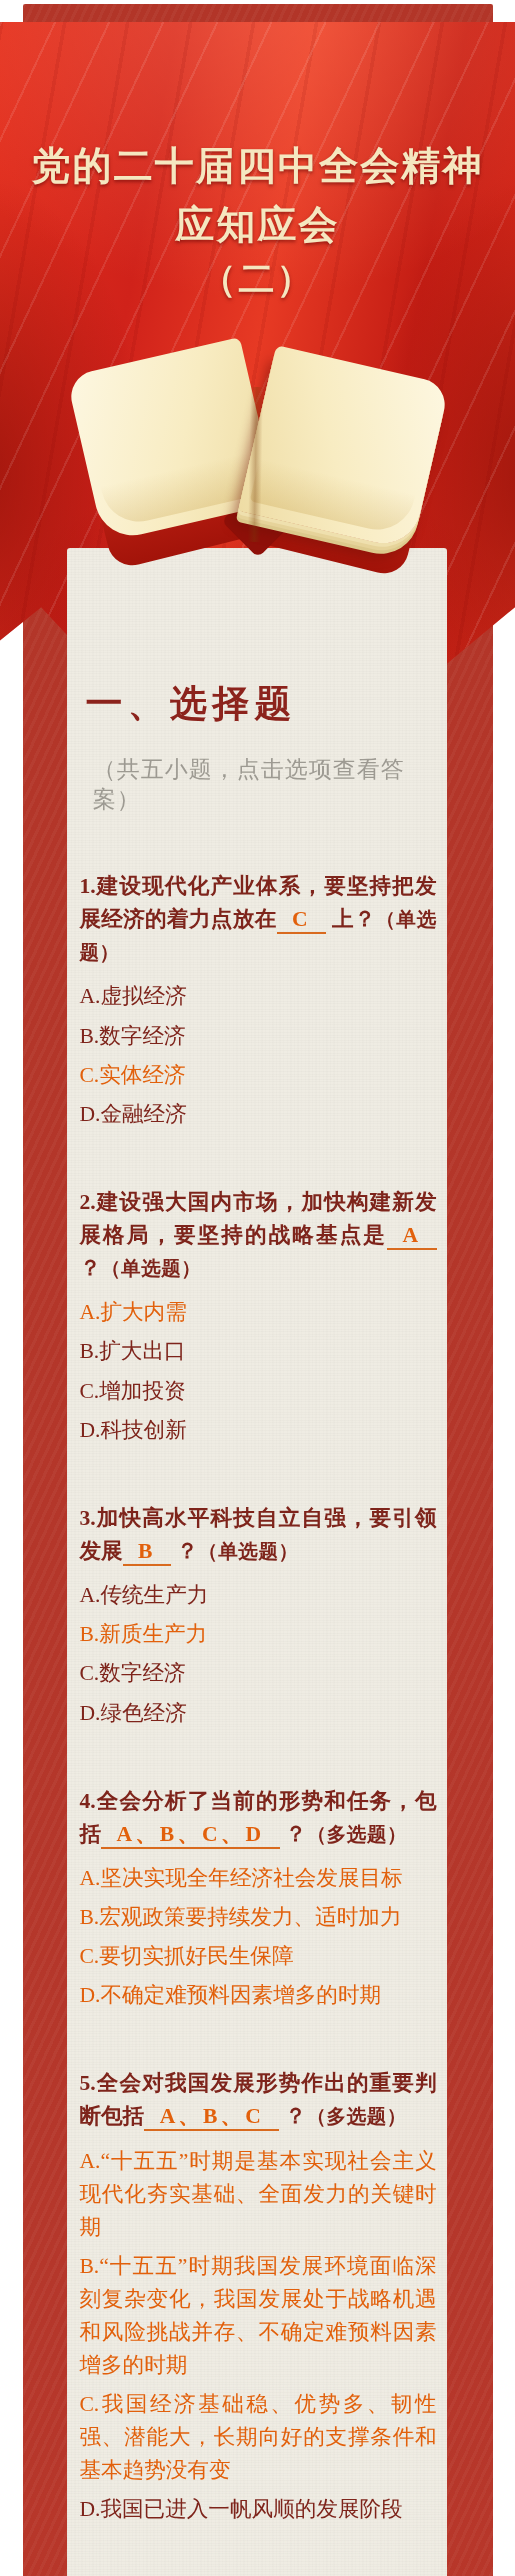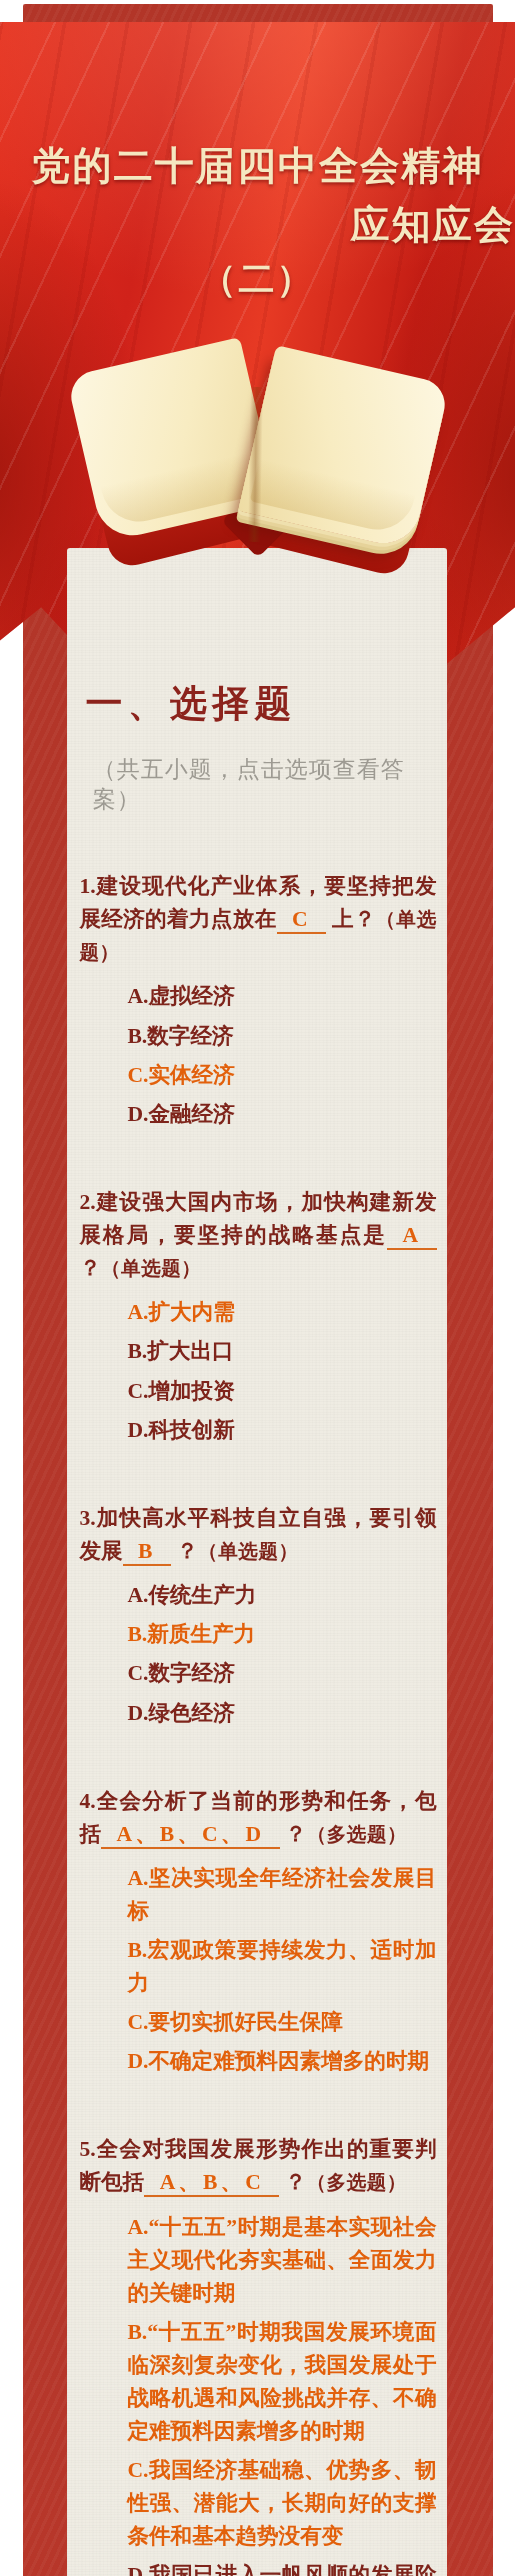--- a/index.html
+++ b/index.html
@@ -33,21 +33,21 @@
                repeating-linear-gradient(100deg, rgba(120,0,0,.10) 0 3.6px, rgba(0,0,0,0) 3.6px 62px);
     clip-path:inherit;
   }
   .title-line{
     position:absolute;left:0;width:100%;text-align:center;
     font-family:"Liberation Sans", sans-serif;
     font-weight:bold;color:#f5e7c0;letter-spacing:2.1px;
     text-shadow:0 2.1px 3.6px rgba(90,0,0,.55);
   }
   .t1{top:117px;font-size:39px;}
-  .t2{top:176px;font-size:39px;text-align:right;}
+  .t2{top:176px;font-size:39px;}
   .t3{top:233px;font-size:36px;}
   
   .book{position:absolute;left:75px;top:325px;width:366px;height:258px;z-index:6;}
   .cover{position:absolute;background:linear-gradient(180deg,#d02a1d,#a21309);}
   .cover.l{left:20.6px;top:98px;width:170px;height:129px;transform:rotate(-14deg);border-radius:13.4px 5.2px 18.5px 25px;}
   .cover.r{right:20.6px;top:106px;width:170px;height:129px;transform:rotate(14deg);border-radius:5.2px 13.4px 25px 18.5px;}
   .cover.c{left:157px;top:170px;width:52px;height:52px;transform:rotate(45deg);border-radius:7.2px;background:#8f1009;}
   .page{position:absolute;}
   .page.l{
     left:8.2px;top:30px;width:178px;height:170px;transform:rotate(-13deg);
@@ -92,23 +92,22 @@
   .q{
     margin-top:55px;font-size:21.6px;line-height:33px;font-weight:bold;
     color:#7e241b;text-align:justify;
   }
   .q .note{font-size:19.6px;letter-spacing:0.5px;}
   .q .blank{
     color:#e2600b;border-bottom:2.1px solid #d96a1e;padding:0 15.5px 1px 15.5px;
     letter-spacing:3.1px;
   }
   .opt{
-    margin-top:6.2px;font-size:21.6px;line-height:33px;font-weight:bold;color:#7e241b;
+    margin-top:6.2px;font-size:21.6px;line-height:33px;font-weight:normal;color:#7e241b;
     text-align:justify;
-    margin-left:48px;
   }
   .opt.first{margin-top:11.3px;}
   .opt.correct{color:#e2600b;}
 </style>
 </head>
 <body>
 
 <div class="poster"></div>
 
 <div class="curtain">

